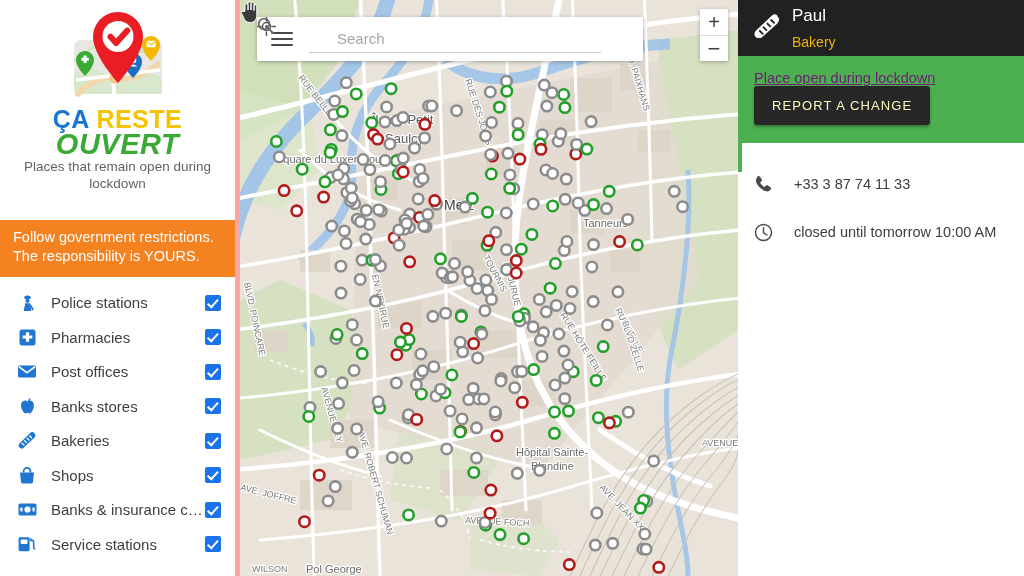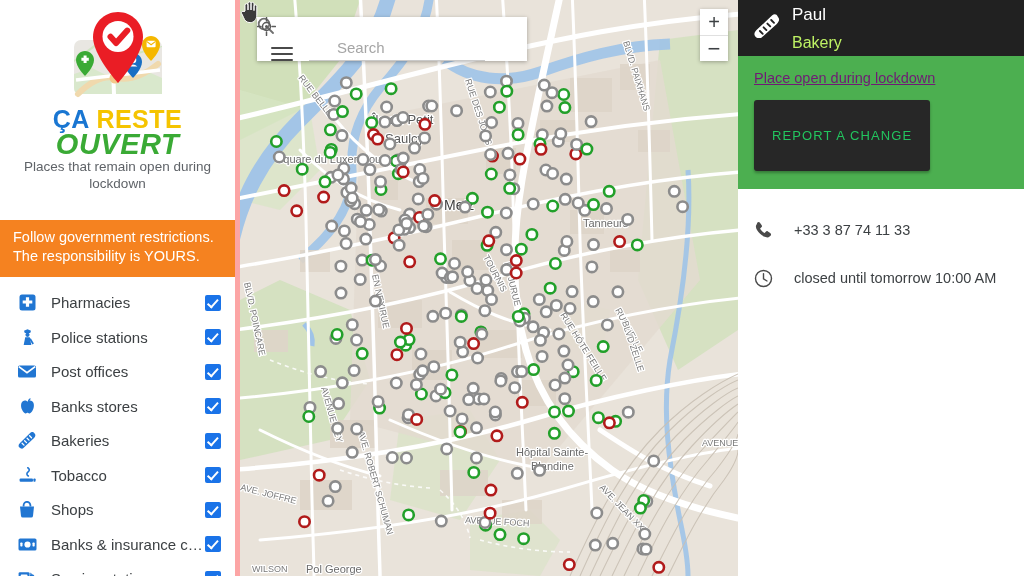--- a/index.html
+++ b/index.html
@@ -71,24 +71,24 @@
   #map {
     position: relative;
     width: 498px; height: 576px; flex: 0 0 498px;
     overflow: hidden;
     background: #e8e0d8;
   }
   #map svg { position: absolute; left: 0; top: 0; display: block; }
 
   .search-card {
     position: absolute; left: 17px; top: 17px;
-    width: 270px; height: 44px;
+    width: 386px; height: 44px;
     background: #ffffff;
     box-shadow: 0 1px 4px rgba(0,0,0,.30);
-    display: flex; align-items: flex-end;
+    display: flex; align-items: center;
     padding: 0 12px 0 14px;
     z-index: 30;
   }
   .hamburger { width: 22px; height: 14px; flex: 0 0 22px; cursor: pointer; }
   .hamburger span {
     display: block; height: 2px; background: #4a4a4a;
     margin-bottom: 4px; border-radius: 1px;
   }
   .hamburger span:last-child { margin-bottom: 0; }
   .search-field {
@@ -133,31 +133,30 @@
     position: absolute; left: 0; top: 56px;
     width: 4px; height: 116px; background: #4caf50;
   }
   .panel-head {
     height: 56px; background: #212121;
     display: flex; align-items: center; padding: 0 16px;
   }
   .panel-head-icon { flex: 0 0 30px; color: #ffffff; }
   .panel-head-txt { margin-left: 8px; line-height: 1.12; }
   .panel-title { font-size: 17px; color: #ffffff; }
-  .panel-sub { font-size: 16px; color: #bef264; margin-top: 10px; }
+  .panel-sub { font-size: 14px; color: #eab308; margin-top: 10px; }
 
   .status-block { background: #4caf50; padding: 14px 16px 18px 16px; }
   .status-text { font-size: 14.5px; color: #701a75; text-decoration: underline; }
   .report-btn {
-    margin-top: 14px;
     display: inline-block;
-    background: #272727; color: #22c55e;
+    background: #272727; color: #fef9c3;
     font-family: "Liberation Sans", sans-serif;
     font-size: 13px; letter-spacing: 1.1px;
-    padding: 28px 18px; border: 0; border-radius: 3px;
+    padding: 12px 18px; border: 0; border-radius: 3px;
     box-shadow: 0 2px 3px rgba(0,0,0,.3);
     cursor: pointer;
   }
 
   .info-row {
     display: flex; align-items: center;
     padding: 0 16px; min-height: 48px;
   }
   .info-row.first { margin-top: 17px; }
   .info-icon { flex: 0 0 26px; color: #4a4a4a; display: flex; align-items: center; }
@@ -202,47 +201,47 @@
           <span class="reste">RESTE</span>
         </div>
         <div class="logo-l2">OUVERT</div>
       </div>
       <div class="logo-tag">Places that remain open during lockdown</div>
     </div>
 
     <div class="warning-bar">Follow government restrictions. The responsibility is YOURS.</div>
 
     <div class="cat-list">
-
-      <div class="cat-row">
-        <span class="cat-icon">
-          <svg width="17" height="17" viewBox="0 0 17 17">
-              <rect x="0.5" y="0.5" width="16" height="16" rx="2.5" fill="#2176d2"></rect>
-              <path d="M6.9 3.2h3.2v3.2h3.2v3.2h-3.2v3.2H6.9V9.6H3.7V6.4h3.2z" fill="#ffffff"></path>
-            </svg>
-        </span>
-        <span class="cat-label">Pharmacies</span>
-        <span class="cat-check"></span>
-      </div>
 
       <div class="cat-row">
         <span class="cat-icon">
           <svg width="17" height="18" viewBox="0 0 17 18">
               <path d="M8.5 1.2 L12 2.8 L11.2 5 L5.8 5 L5 2.8 Z" fill="#2176d2"></path>
               <circle cx="8.5" cy="6.8" r="2.1" fill="#2176d2"></circle>
               <path d="M6.2 9.3 h4.6 l1.5 7.6 h-7.6 z" fill="#2176d2"></path>
               <path d="M11.8 10.2 l3.1 5.2 -1.5 1 -3.1-5.2 z" fill="#2176d2"></path>
             </svg>
         </span>
         <span class="cat-label">Police stations</span>
         <span class="cat-check"></span>
       </div>
 
       <div class="cat-row">
         <span class="cat-icon">
+          <svg width="17" height="17" viewBox="0 0 17 17">
+              <rect x="0.5" y="0.5" width="16" height="16" rx="2.5" fill="#2176d2"></rect>
+              <path d="M6.9 3.2h3.2v3.2h3.2v3.2h-3.2v3.2H6.9V9.6H3.7V6.4h3.2z" fill="#ffffff"></path>
+            </svg>
+        </span>
+        <span class="cat-label">Pharmacies</span>
+        <span class="cat-check"></span>
+      </div>
+
+      <div class="cat-row">
+        <span class="cat-icon">
           <svg width="18" height="13" viewBox="0 0 18 13">
               <rect x="0" y="0.5" width="18" height="12" rx="1.6" fill="#2176d2"></rect>
               <path d="M0.8 1.6 L9 7.6 L17.2 1.6" stroke="#ffffff" stroke-width="1.7" fill="none"></path>
             </svg>
         </span>
         <span class="cat-label">Post offices</span>
         <span class="cat-check"></span>
       </div>
 
       <div class="cat-row">
@@ -260,31 +259,20 @@
         <span class="cat-icon">
           <svg width="19" height="17" viewBox="0 0 19 17">
               <path d="M16.6 1.6 c1.2 1.2 1 2.8-.8 4.6 L5.4 16.1 c-1.2 1.2-3 .4-4.2-.8 c-1.2-1.2 -.4-3 .8-4.2 L12.4 .7 c1.4-1 3-1.3 4.2.9 z" fill="#2176d2"></path>
               <path d="M11.6 3.8 l1.9 1.9 M9.1 6.2 l1.9 1.9 M6.6 8.7 l1.9 1.9 M4.1 11.2 l1.9 1.9" stroke="#ffffff" stroke-width="1.3" stroke-linecap="round"></path>
             </svg>
         </span>
         <span class="cat-label">Bakeries</span>
         <span class="cat-check"></span>
       </div>
 
-      <div class="cat-row">
-        <span class="cat-icon">
-          <svg width="17" height="17" viewBox="0 0 17 17">
-              <rect x="0.6" y="11.4" width="13.4" height="3.4" rx="1" fill="#2176d2"></rect>
-              <rect x="14.4" y="11.4" width="2.2" height="3.4" rx="0.8" fill="#2176d2"></rect>
-              <path d="M8.8 .8 c1.9 1.2 1.9 2.8 .3 4.1 c-1.6 1.3-1.7 2.9 .2 4.1" stroke="#2176d2" stroke-width="1.6" fill="none" stroke-linecap="round"></path>
-            </svg>
-        </span>
-        <span class="cat-label">Tobacco</span>
-        <span class="cat-check"></span>
-      </div>
 
       <div class="cat-row">
         <span class="cat-icon">
           <svg width="16" height="17" viewBox="0 0 16 17">
               <path d="M4.6 5.6 V4.2 a3.4 3.4 0 0 1 6.8 0 V5.6" stroke="#2176d2" stroke-width="1.8" fill="none"></path>
               <path d="M1 5.6 h14 l-1 9.4 a1.8 1.8 0 0 1-1.8 1.6 H3.8 A1.8 1.8 0 0 1 2 15 z" fill="#2176d2"></path>
             </svg>
         </span>
         <span class="cat-label">Shops</span>
         <span class="cat-check"></span>

